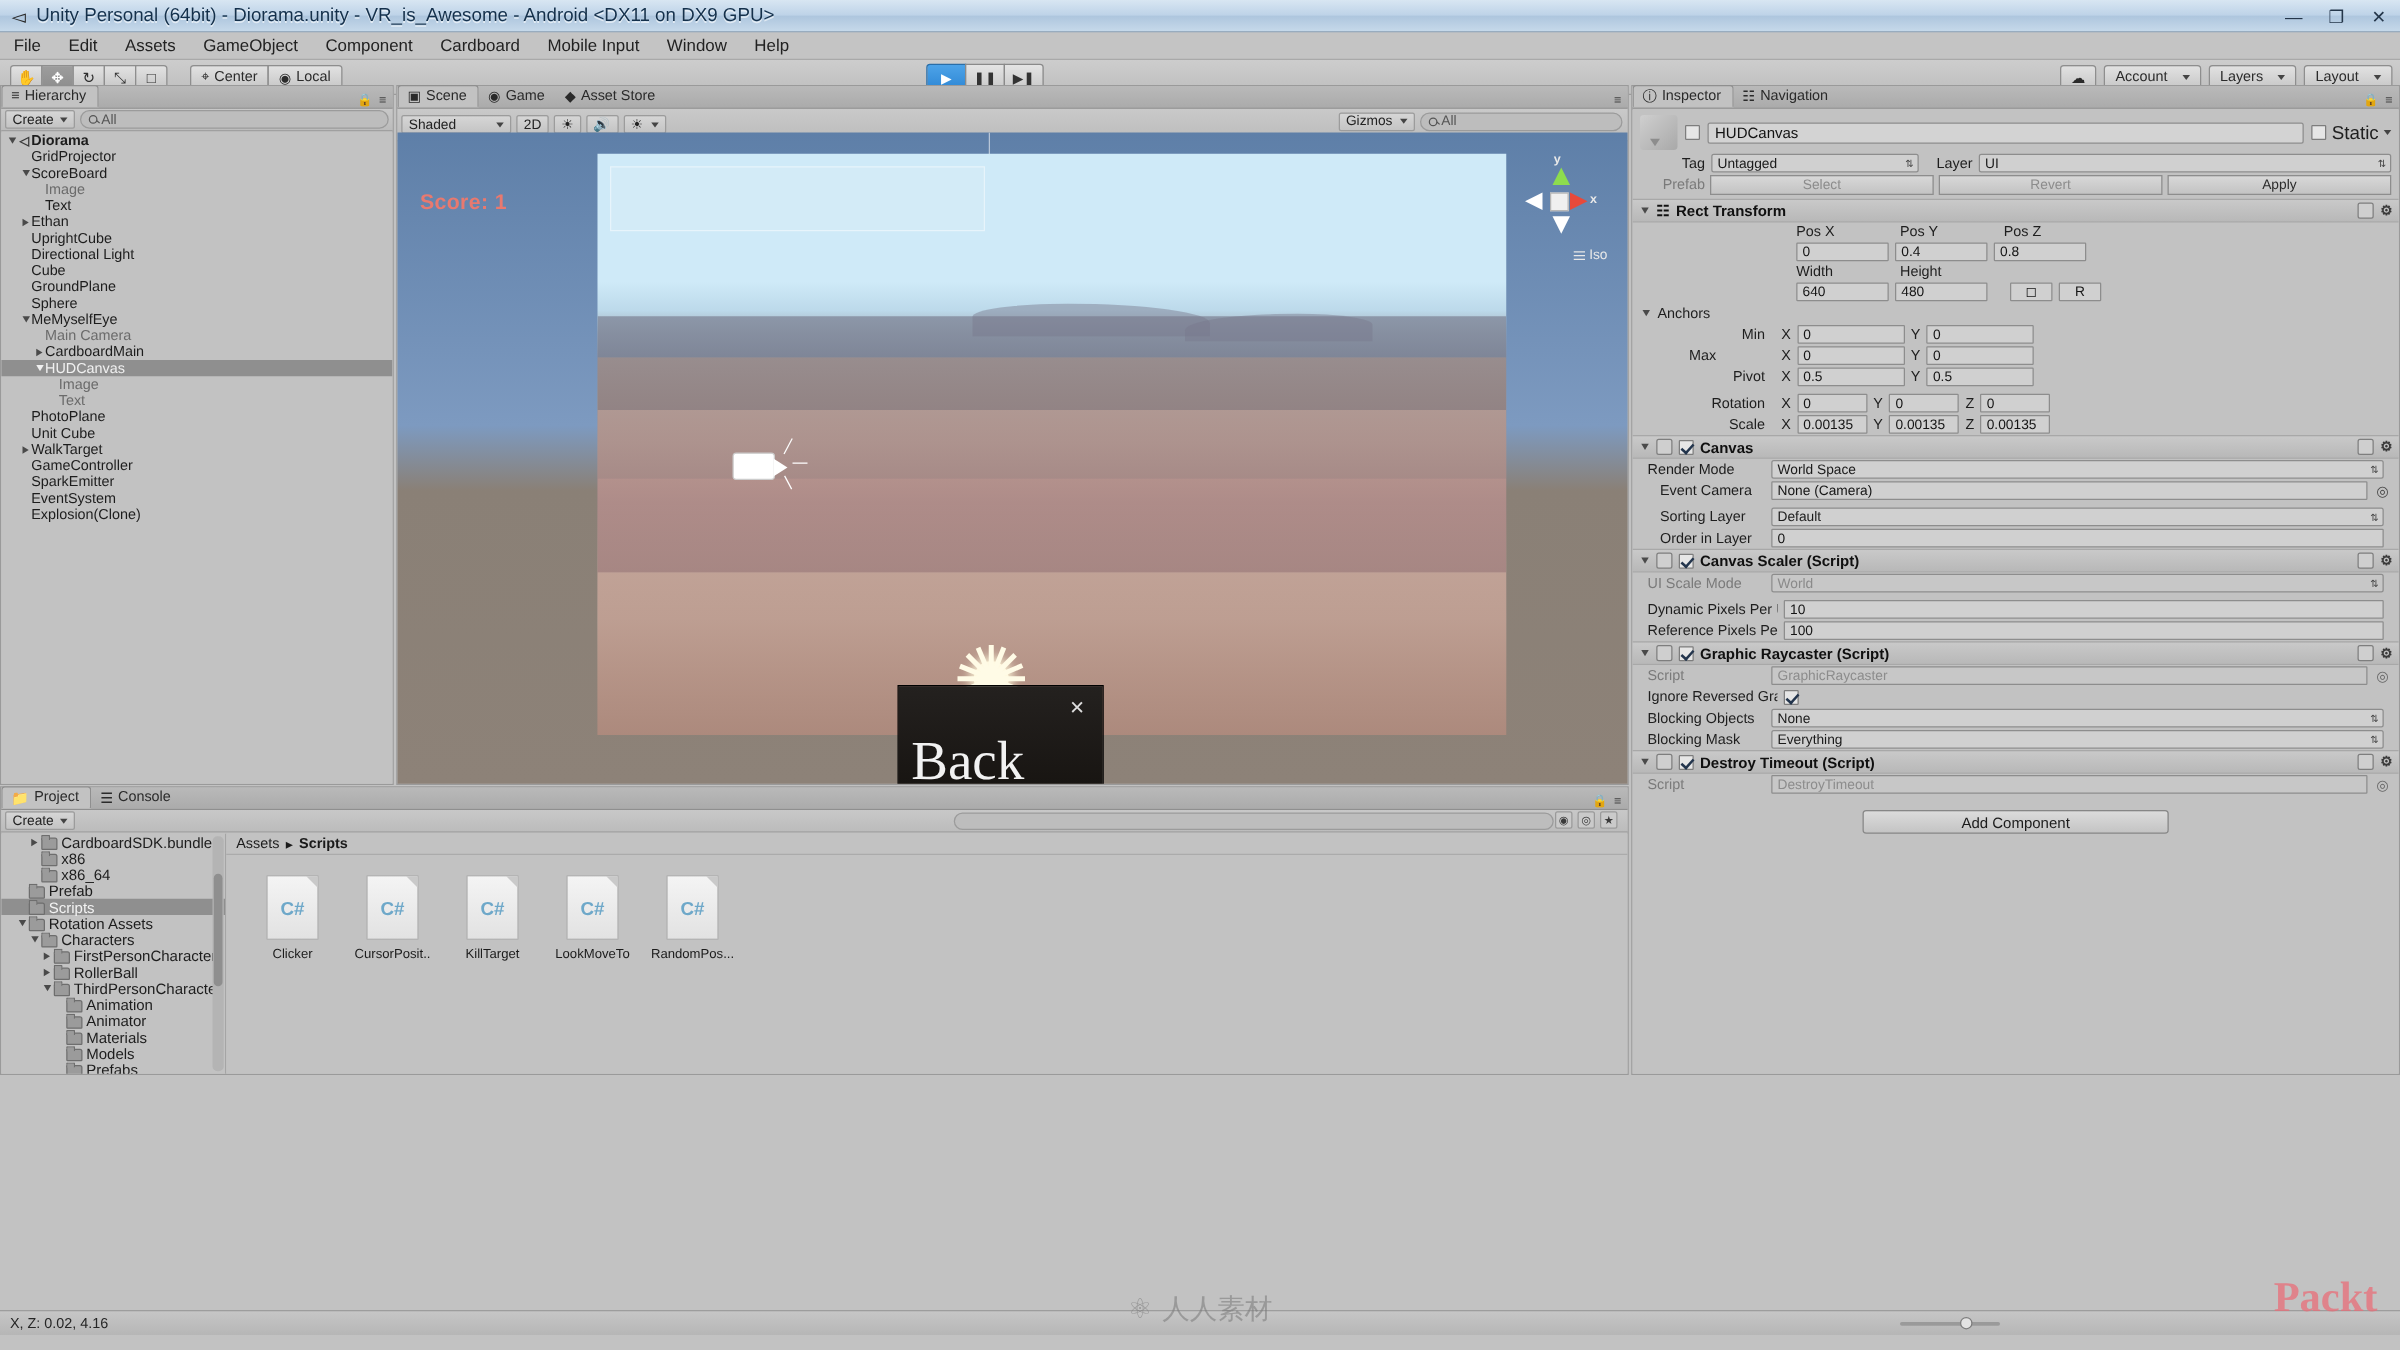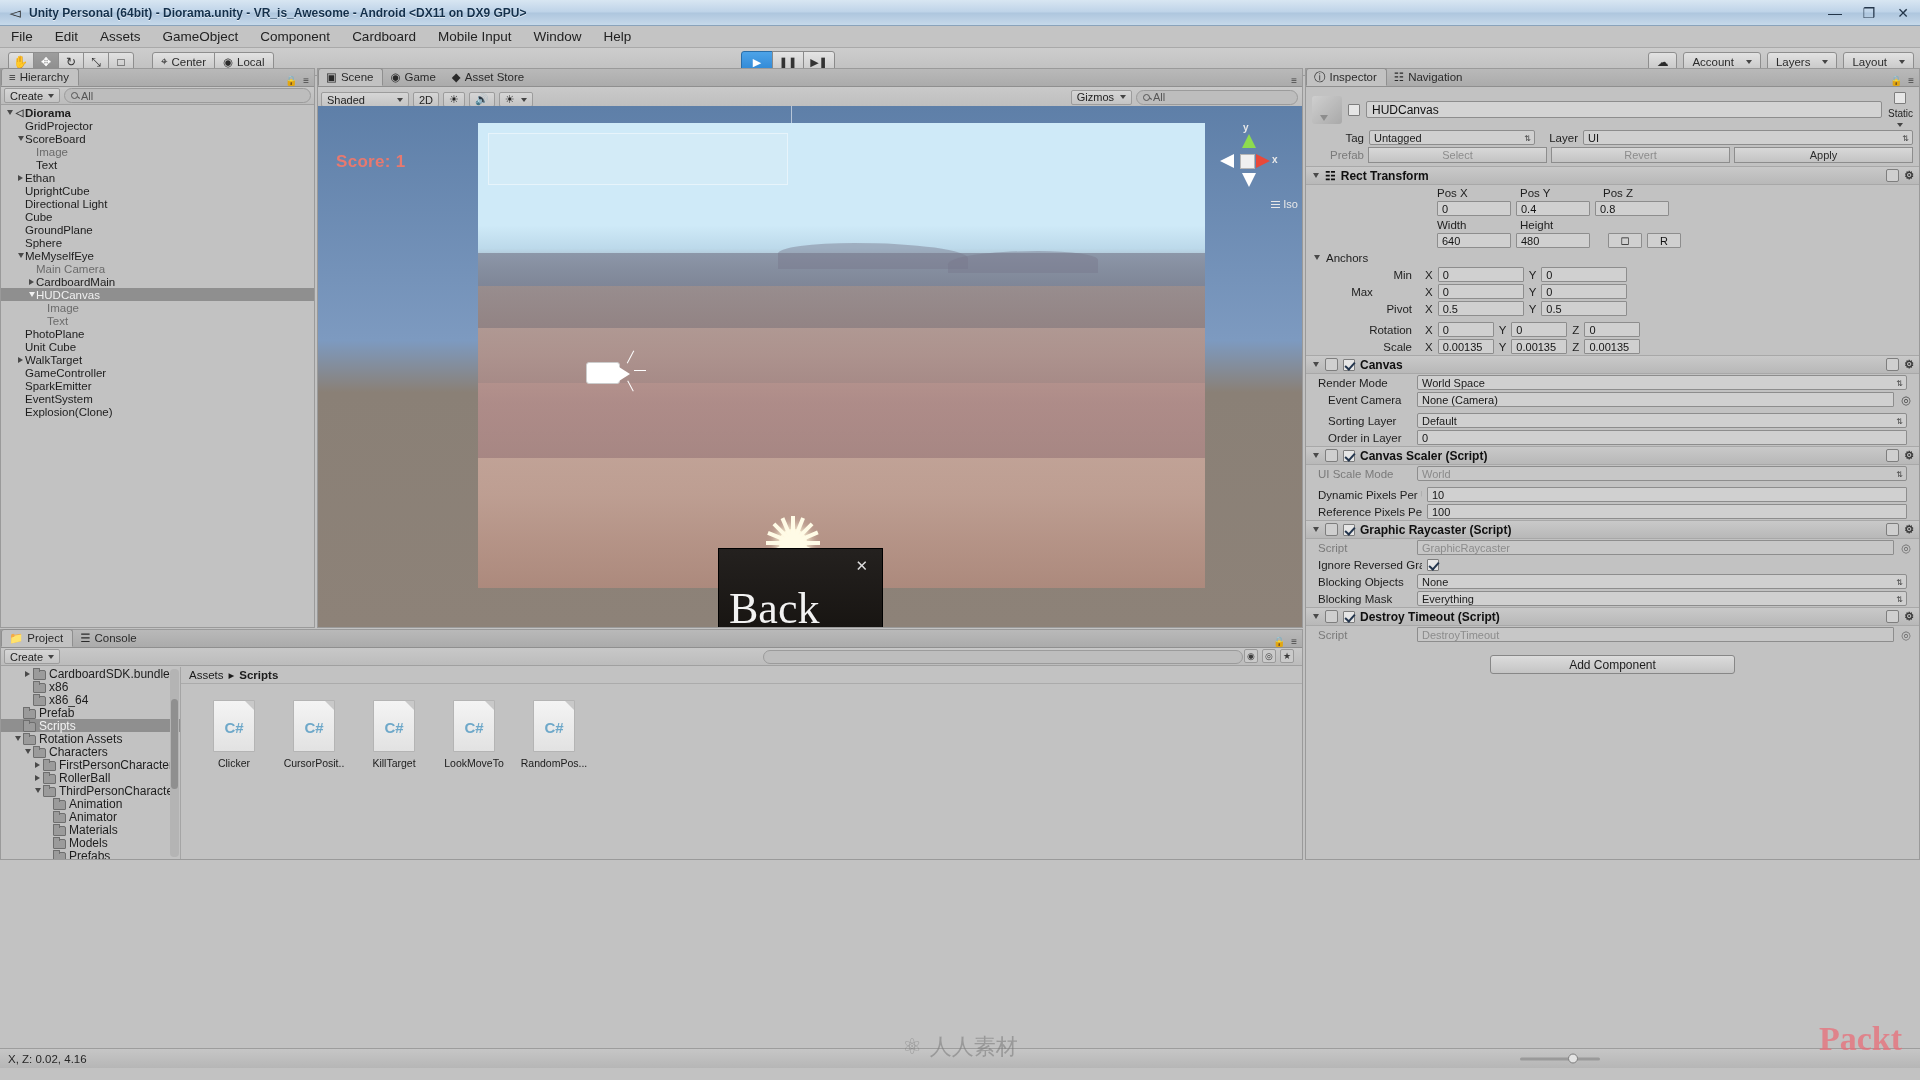--- a/index.html
+++ b/index.html
@@ -18,23 +18,22 @@
     position: absolute; left: 0; top: 0; width: 1920px; height: 26px;
     background: linear-gradient(to bottom, #d8e6f2 0%, #bed3e8 48%, #aec6de 52%, #c6d9ea 100%);
     border-bottom: 1px solid #8aa3bb;
     display: flex; align-items: center;
   }
   .titlebar .uicon {
     width: 22px; height: 20px; margin-left: 4px; display: flex;
     align-items: center; justify-content: center; color: #2a2a2a; font-size: 15px;
   }
   .titlebar .ttext {
-    font-size: 12px; color: #14304b; margin-left: 3px; white-space: nowrap;
+    font-size: 15px; color: #14304b; margin-left: 3px; white-space: nowrap;
     text-shadow: 0 1px 0 rgba(255,255,255,.6);
-    font-weight: bold;
   }
   .winbtns { margin-left: auto; display: flex; height: 26px; }
   .winbtn {
     width: 34px; height: 26px; display: flex; align-items: center; justify-content: center;
     font-size: 14px; color: #24364a;
   }
 
   
   .menubar {
     position: absolute; left: 0; top: 26px; width: 1920px; height: 22px;
@@ -195,21 +194,21 @@
     position: absolute; left: 400px; top: 442px; width: 165px; height: 100px;
     background: linear-gradient(to bottom,#24211f,#15120f); border: 1px solid #000;
     overflow: hidden;
   }
   .bb-text { position: absolute; left: 10px; top: 34px; font-size: 44px; color: #f2f2f2; font-family: "Liberation Serif", serif; }
   .bb-mark { position: absolute; right: 14px; top: 8px; color: #ddd; font-size: 15px; }
 
   .orient-gizmo { position: absolute; right: 24px; top: 22px; width: 64px; height: 64px; }
   .og-cube { position: absolute; left: 26px; top: 26px; width: 15px; height: 15px; background: #f0f0f0; border: 1px solid #b6b6b6; }
   .og-cone { position: absolute; width: 0; height: 0; }
-  .iso-label { position: absolute; right: 4px; top: 92px; color: #e8e8e8; font-size: 11px; display: flex; align-items: center; gap: 3px; }
+  .iso-label { position: absolute; right: 16px; top: 92px; color: #e8e8e8; font-size: 11px; display: flex; align-items: center; gap: 3px; }
   .burger { display: inline-block; width: 9px; }
   .burger b { display: block; height: 1px; background: #e8e8e8; margin: 2px 0; }
   .ax-label { position: absolute; font-size: 10px; color: #e9e9e9; font-weight: bold; }
 
   .gizmos-right { position: absolute; right: 4px; top: 19px; display: flex; align-items: center; gap: 4px; height: 18px; }
 
   
   #inspector { left: 1305px; top: 68px; width: 615px; height: 792px; }
   .insp-body { position: absolute; left: 0; top: 19px; right: 0; bottom: 0; overflow: hidden; background: #c2c2c2; }
   .insp-head { display: flex; align-items: center; padding: 4px 6px 2px 6px; gap: 6px; }
@@ -217,21 +216,21 @@
   .objicon::after { content:''; position: absolute; left: 8px; bottom: 3px; border-left: 4px solid transparent; border-right: 4px solid transparent; border-top: 6px solid #8d8d8d; }
   .chk { width: 12px; height: 12px; background: #e6e6e6; border: 1px solid #7d7d7d; border-radius: 1px; position: relative; flex: 0 0 12px; }
   .chk.on::after {
     content: ''; position: absolute; left: 3px; top: 0px; width: 4px; height: 8px;
     border: solid #23354d; border-width: 0 2px 2px 0; transform: rotate(42deg);
   }
   .namefield {
     flex: 1; height: 17px; background: #d3d3d3; border: 1px solid #8d8d8d; border-radius: 2px;
     display: flex; align-items: center; padding: 0 5px; font-size: 12px; color: #111;
   }
-  .staticbox { display: flex; align-items: center; gap: 4px; font-size: 10px; color: #1f1f1f; flex-direction: column; }
+  .staticbox { display: flex; align-items: center; gap: 4px; font-size: 15px; color: #1f1f1f; }
   .insp-row { display: flex; align-items: center; gap: 5px; padding: 1px 6px; height: 17px; font-size: 11.5px; color: #1f1f1f; }
   .lbl { color: #1e1e1e; font-size: 11.5px; white-space: nowrap; }
   .lbl.dim { color: #7a7a7a; }
   .dd {
     height: 15px; background: #d0d0d0; border: 1px solid #8d8d8d; border-radius: 2px;
     display: flex; align-items: center; padding: 0 4px; font-size: 11px; color: #1a1a1a; position: relative;
   }
   .dd .arrows { position: absolute; right: 3px; top: 50%; transform: translateY(-50%); font-size: 8px; color: #444; line-height: 7px; }
   .dd.dimtxt { color: #8a8a8a; background: #c7c7c7; }
   .fld {

